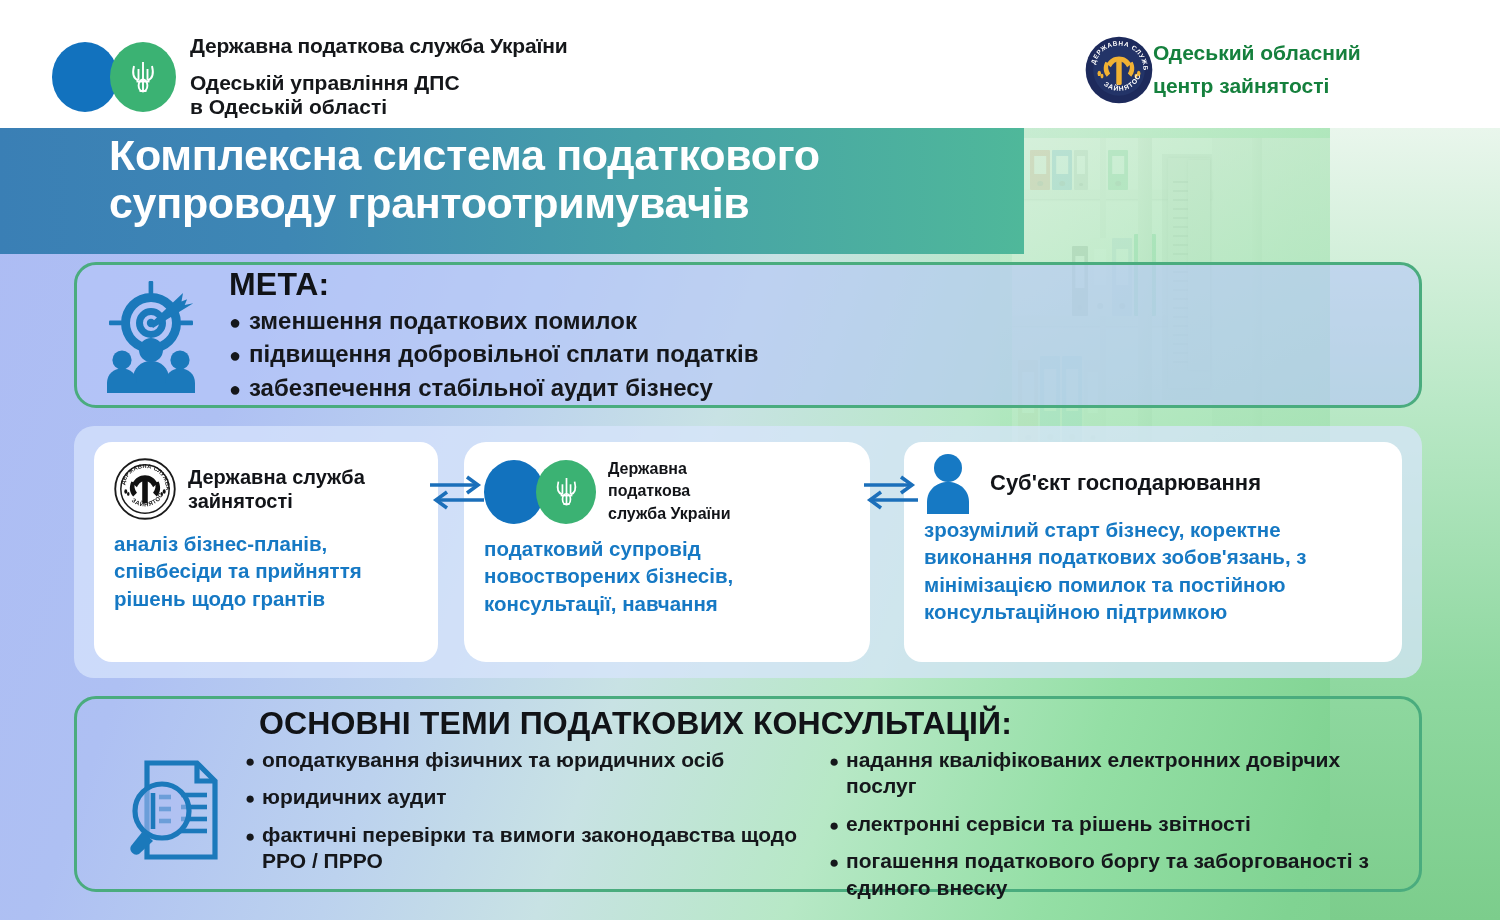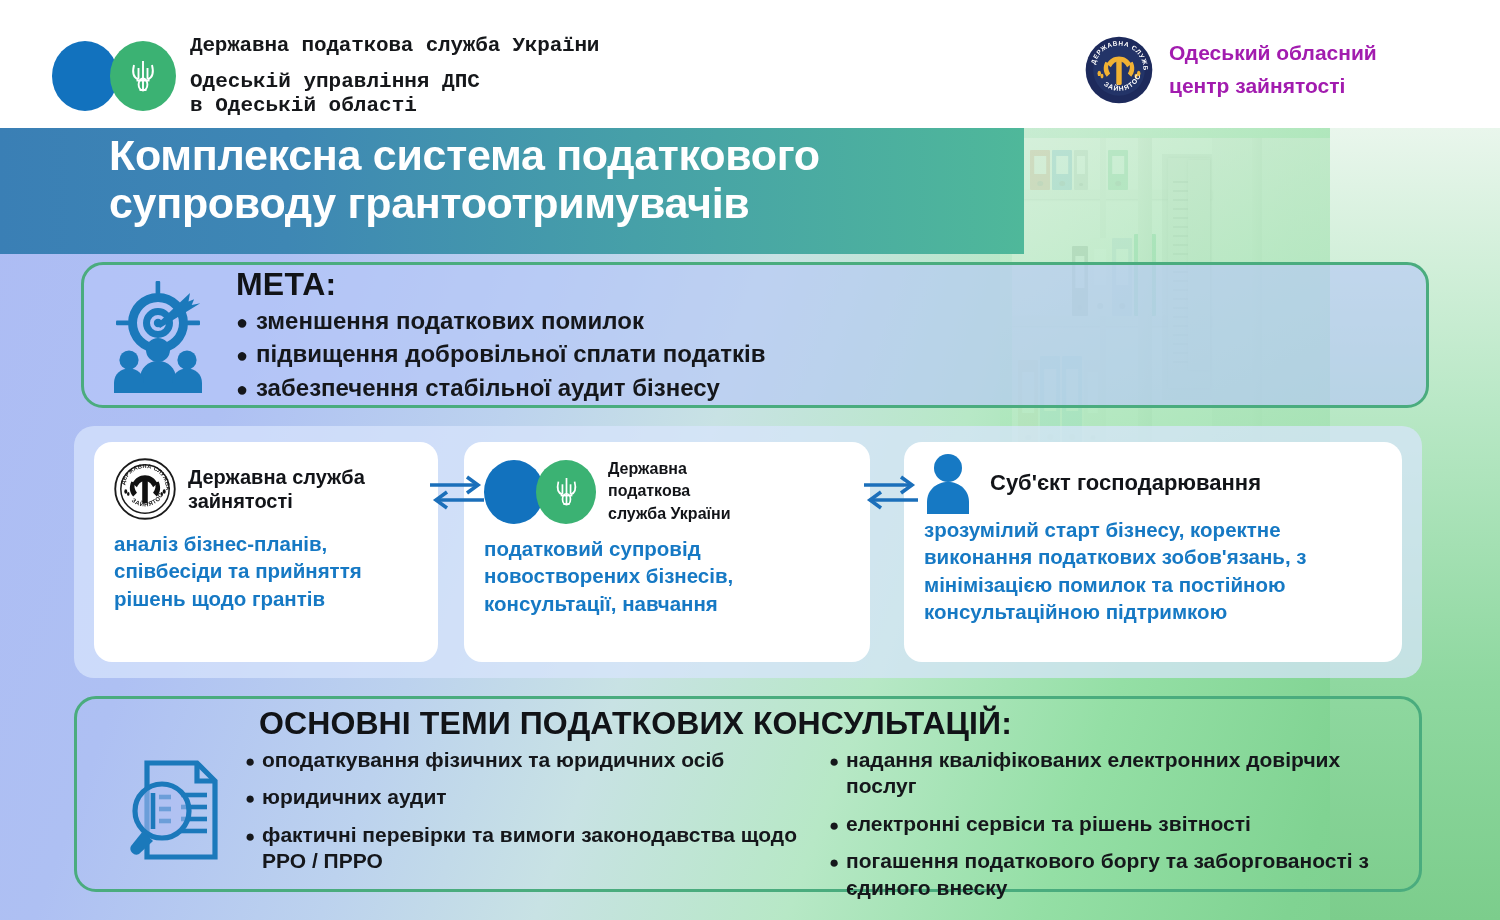--- a/index.html
+++ b/index.html
@@ -92,55 +92,55 @@
     background:linear-gradient(180deg,#e9f6ec 0%,#b9e8c6 35%,#8fd8a0 70%,#7ccd8c 100%);
   }
 
   
   .header {
     position: absolute;
     left: 0; top: 0; width: 1500px; height: 128px;
     background: #ffffff;
     z-index: 6;
   }
-  .hdr-left { position: absolute; left: 52px; top: 34px; display: flex; align-items: center; font-family: Liberation Mono, monospace; }
+  .hdr-left { position: absolute; left: 52px; top: 34px; display: flex; align-items: center; }
   .logo-circles { position: relative; width: 126px; height: 70px; flex: none; }
   .circ { position: absolute; top: 0; width: 66px; height: 70px; border-radius: 50%; }
   .circ-blue { left: 0; background: #1272be; }
   .circ-green { left: 58px; background: #3bb273; display: flex; align-items: center; justify-content: center; }
   .hdr-left-text { margin-left: 12px; }
   .hdr-title-1 {
     font-size: 21px; font-weight: bold; color: #15171a; letter-spacing: -.2px;
     white-space: nowrap;
   }
   .hdr-title-2 {
     margin-top: 13px; font-size: 21px; font-weight: bold; color: #15171a;
     line-height: 1.16; white-space: nowrap;
   }
   .hdr-right { position: absolute; left: 1085px; top: 36px; display: flex; align-items: center; }
   .emp-logo { width: 68px; height: 68px; flex: none; }
-  .hdr-right-text { margin-left: 16px; font-size: 21px; font-weight: bold; color: #a21caf; line-height: 1.55; white-space: nowrap; }
+  .hdr-right-text { font-size: 21px; font-weight: bold; color: #15803d; line-height: 1.55; white-space: nowrap; }
 
   
   .title-banner {
     position: absolute; left: 0; top: 128px;
     width: 1024px; height: 126px;
     background: linear-gradient(90deg,#3a7fb5 0%,#3e87b4 28%,#46a0a8 62%,#4fb89a 100%);
     z-index: 5;
   }
   .title-banner h1 {
     position: absolute; left: 78px; top: 3px;
     width: 920px;
     color: #ffffff; font-size: 43px; font-weight: bold;
     line-height: 1.12; letter-spacing: -.3px; margin-left: 31px;
   }
 
   
   .meta-box {
-    position: absolute; left: 81px; top: 262px;
+    position: absolute; left: 74px; top: 262px;
     width: 1348px; height: 146px;
     border: 3px solid #4aac7e;
     border-radius: 22px;
     background: rgba(183,199,248,0.62);
     z-index: 4;
   }
   .meta-inner { position: absolute; inset: 0; display: flex; align-items: center; }
   .meta-icon { width: 148px; flex: none; display: flex; justify-content: center; }
   .meta-text { flex: 1; padding-left: 4px; }
   .meta-heading {
@@ -163,21 +163,21 @@
     width: 1348px; height: 252px;
     background: rgba(216,228,252,0.72);
     border-radius: 20px;
     z-index: 4;
   }
   .card {
     position: absolute; top: 16px; height: 220px;
     background: #ffffff; border-radius: 18px;
   }
   .card-1 { left: 20px;  width: 344px; }
-  .card-2 { left = 0; left: 390px; width: 406px; }
+  .card-2 { left = 0; left: 390px; width: 406px; border-radius: 22px; }
   .card-3 { left: 830px; width: 498px; }
 
   .card-head { display: flex; align-items: center; padding: 16px 0 0 20px; }
   .card-head-logo { flex: none; }
   .card-head-label {
     margin-left: 12px; font-size: 20px; font-weight: bold; color: #121418;
     line-height: 1.2;
   }
   .card-body {
     padding: 10px 18px 0 20px;

